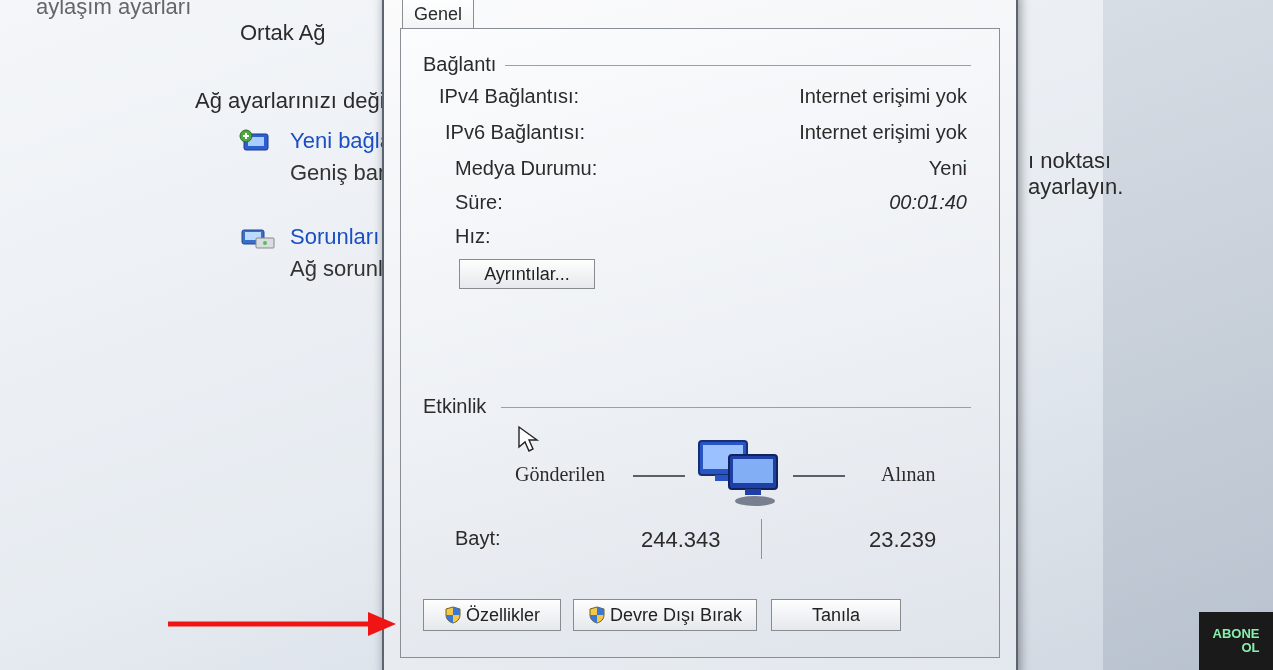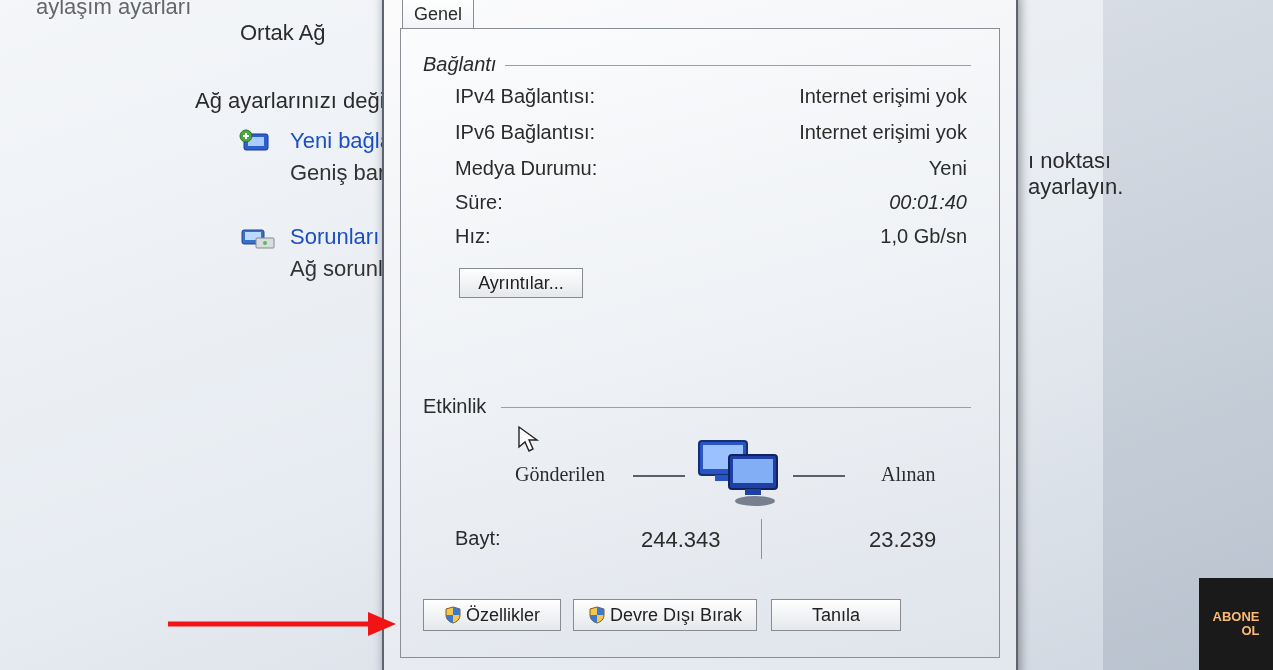--- a/index.html
+++ b/index.html
@@ -199,27 +199,27 @@
     pointer-events: none;
   }
 
   
   .badge {
     position: absolute;
     right: 0; bottom: 0;
     width: 62px;
     height: 52px;
     background: #1a1a1a;
-    color: #fdba74;
+    color: #86efac;
     font-size: 13px;
     font-weight: 600;
     display:flex;
     align-items:center;
     justify-content:center;
-    padding: 20px 6px;
+    padding: 3px 6px;
     line-height: 1.1;
   }
 
   
   .cursor {
     position: absolute;
     width: 24px; height: 28px;
     pointer-events:none;
   }
 </style>
@@ -255,39 +255,38 @@
     <a class="bg-link2" href="#">Sorunları g</a>
     <div class="bg-link2-sub">Ağ sorunl</div>
 
     <div class="bg-right">ı noktası ayarlayın.</div>
   </div>
 
   <div class="dialog">
     <div class="tab">Genel</div>
     <div class="tab-body">
 
-      <div class="group-label" style="left:22px; top:24px;font-style:italic;">Bağlantı</div>
+      <div class="group-label" style="left:22px; top:24px;">Bağlantı</div>
       <div class="group-sep" style="left:104px; top:36px; width:466px;"></div>
 
-      <div class="row-label" style="left:54px; top:56px;">IPv4 Bağlantısı:</div>
+      <div class="row-label" style="left:38px; top:56px;">IPv4 Bağlantısı:</div>
       <div class="row-value" style="left:320px; top:56px; width:246px;">Internet erişimi yok</div>
 
-      <div class="row-label" style="left:54px; top:92px;">IPv6 Bağlantısı:</div>
+      <div class="row-label" style="left:44px; top:92px;">IPv6 Bağlantısı:</div>
       <div class="row-value" style="left:320px; top:92px; width:246px;">Internet erişimi yok</div>
 
       <div class="row-label" style="left:54px; top:128px;">Medya Durumu:</div>
       <div class="row-value" style="left:320px; top:128px; width:246px;">Yeni</div>
 
       <div class="row-label" style="left:54px; top:162px;">Süre:</div>
       <div class="row-value" style="left:320px; top:162px; width:246px;font-style:italic;">00:01:40</div>
 
       <div class="row-label" style="left:54px; top:196px;">Hız:</div>
-      <div class="row-value" style="left:320px; top:196px; width:246px;">1,0 Gb/sn</div>
-
-      <button class="btn" style="left:58px; top:239px; width:124px; height:30px;">Ayrıntılar...</button>
+
+      <button class="btn" style="left:58px; top:230px; width:136px; height:30px;">Ayrıntılar...</button>
 
       <div class="group-label" style="left:22px; top:366px;">Etkinlik</div>
       <div class="group-sep" style="left:100px; top:378px; width:470px;"></div>
 
       <div class="act-cols" style="left:114px; top:434px;">Gönderilen</div>
       <div class="sep-hor-short" style="left:232px; top:446px;"></div>
 
       <div class="monitor-icon" style="left:290px; top:408px;">
         <svg viewBox="0 0 96 70">
           <rect x="8" y="4" width="48" height="34" rx="3" fill="#2954c6" stroke="#152f73" stroke-width="2"></rect>

